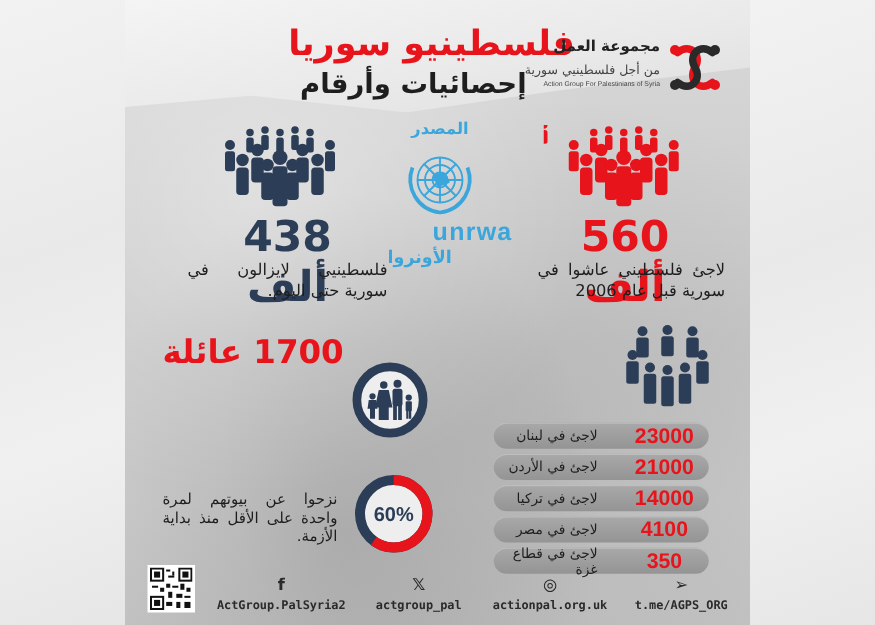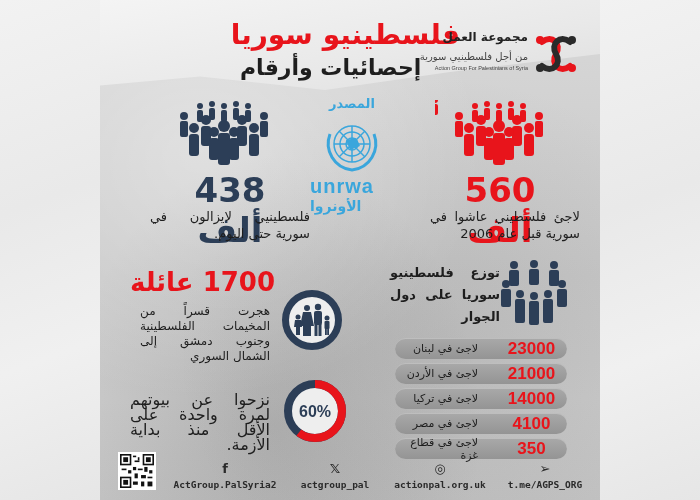--- a/index.html
+++ b/index.html
@@ -49,31 +49,31 @@
   .crowd-red { left: 335px; top: 100px; width: 130px; height: 70px; }
   .crowd-navy { left: 60px; top: 100px; width: 130px; height: 70px; }
 
   .big-red { left: 330px; top: 170px; width: 140px; text-align: center; color: #e8141b; font-weight: bold; font-size: 34px; line-height: 40px; }
   .big-navy { left: 60px; top: 170px; width: 140px; text-align: center; color: #2c3e57; font-weight: bold; font-size: 34px; line-height: 40px; }
   .desc-r { left: 330px; top: 208px; width: 150px; text-align: justify; font-size: 13px; line-height: 17px; color: #1e1e1e; }
   .desc-l { left: 50px; top: 208px; width: 160px; text-align: justify; font-size: 13px; line-height: 17px; color: #1e1e1e; }
 
   .source-label { left: 222px; top: 96px; width: 60px; text-align: center; color: #3aa6dc; font-size: 13px; font-weight: bold; }
   .un-emblem { left: 220px; top: 114px; width: 64px; height: 64px; }
-  .unrwa-en { left: 210px; top: 175px; width: 84px; text-align: left; color: #3aa6dc; font-size: 20px; font-weight: bold; font-family: "Liberation Sans", sans-serif; letter-spacing: 1px; }
+  .unrwa-en { left: 226px; top: 175px; width: 84px; text-align: right; color: #3aa6dc; font-size: 20px; font-weight: bold; font-family: "Liberation Sans", sans-serif; letter-spacing: 1px; }
   .unrwa-ar { left: 210px; top: 198px; width: 84px; text-align: left; color: #3aa6dc; font-size: 14px; font-weight: bold; }
 
   .big-1700 { left: 25px; top: 265px; width: 150px; text-align: right; color: #e8141b; font-weight: bold; font-size: 26px; line-height: 34px; }
   .desc-1700 { left: 40px; top: 304px; width: 130px; text-align: justify; font-size: 12px; line-height: 15px; color: #1e1e1e; }
   .family-circle {
     left: 182px; top: 290px; width: 60px; height: 60px; border-radius: 50%;
     border: 7px solid #2c3e57; background: #eeeeee; display: flex; align-items: center; justify-content: center;
   }
   .donut { left: 182px; top: 378px; width: 66px; height: 66px; }
-  .desc-60 { left: 30px; top: 392px; width: 140px; text-align: justify; font-size: 16px; line-height: 15px; color: #1e1e1e; }
+  .desc-60 { left: 30px; top: 392px; width: 140px; text-align: justify; font-size: 12px; line-height: 15px; color: #1e1e1e; }
 
   .dist-title { left: 290px; top: 262px; width: 110px; text-align: justify; font-size: 13px; font-weight: bold; line-height: 22px; color: #1e1e1e; }
   .dist-icon { left: 400px; top: 260px; width: 68px; height: 66px; }
 
   .pills { left: 295px; top: 338px; width: 172px; }
   .pill {
     height: 21px; margin-bottom: 4px; border-radius: 11px;
     background: linear-gradient(180deg, #a9a9a9, #949494);
     display: flex; align-items: center; justify-content: flex-end; padding: 0 8px;
     direction: rtl; box-shadow: inset 0 1px 0 rgba(255,255,255,0.25);
@@ -199,21 +199,20 @@
       <line x1="19" y1="17" x2="45" y2="43"></line>
         <line x1="45" y1="17" x2="19" y2="43"></line>
       <path d="M10 20 C4 36, 14 54, 32 56 C50 54, 60 36, 54 20" stroke-width="3"></path>
     </g>
     <path d="M26 26 L36 24 L40 32 L30 36 Z" fill="#3aa6dc"></path>
   </svg>
   <div class="abs unrwa-en">unrwa</div>
   <div class="abs unrwa-ar rtl">الأونروا</div>
 
   <div class="abs big-1700 rtl">1700 عائلة</div>
-  <div class="abs desc-1700 rtl">هجرت قسراً من المخيمات الفلسطينية وجنوب دمشق إلى الشمال السوري</div>
   <div class="abs family-circle">
     <svg width="40" height="34" viewBox="0 0 40 34">
       <g fill="#2c3e57">
         <circle cx="6" cy="14" r="2.5"></circle>
           <path d="M3 17 h6 l1 7 h-2 v8 h-4 v-8 h-2 z"></path>
         <circle cx="15" cy="5" r="3"></circle>
           <path d="M11 9 h8 l3 14 h-3 v10 h-8 v-10 h-3 z"></path>
         <circle cx="26" cy="4" r="3.2"></circle>
           <rect x="22" y="8" width="8" height="14" rx="2"></rect>
           <rect x="22.5" y="21" width="3" height="12"></rect>
@@ -226,21 +225,20 @@
     </svg>
   </div>
 
   <svg class="abs donut" viewBox="0 0 66 66">
     <circle cx="33" cy="33" r="27" fill="#eeeeee" stroke="#2c3e57" stroke-width="8"></circle>
     <circle cx="33" cy="33" r="27" fill="none" stroke="#e8141b" stroke-width="8" stroke-dasharray="101.8 169.6" transform="rotate(-90 33 33)"></circle>
     <text x="33" y="39" text-anchor="middle" font-family="Liberation Sans, sans-serif" font-size="16" font-weight="bold" fill="#2c3e57">60%</text>
   </svg>
   <div class="abs desc-60 rtl">نزحوا عن بيوتهم لمرة واحدة على الأقل منذ بداية الأزمة.</div>
 
-  <div class="abs dist-title rtl">توزع فلسطينيو سوريا على دول الجوار</div>
   <svg class="abs dist-icon" viewBox="0 0 68 66">
     <g fill="#2c3e57">
       <circle cx="14" cy="5" r="4"></circle>
         <rect x="9" y="10" width="10" height="16" rx="2"></rect>
       <circle cx="34" cy="4" r="4"></circle>
         <rect x="29" y="9" width="10" height="16" rx="2"></rect>
       <circle cx="54" cy="5" r="4"></circle>
         <rect x="49" y="10" width="10" height="16" rx="2"></rect>
       <circle cx="6" cy="24" r="4"></circle>
         <rect x="1" y="29" width="10" height="18" rx="2"></rect>

